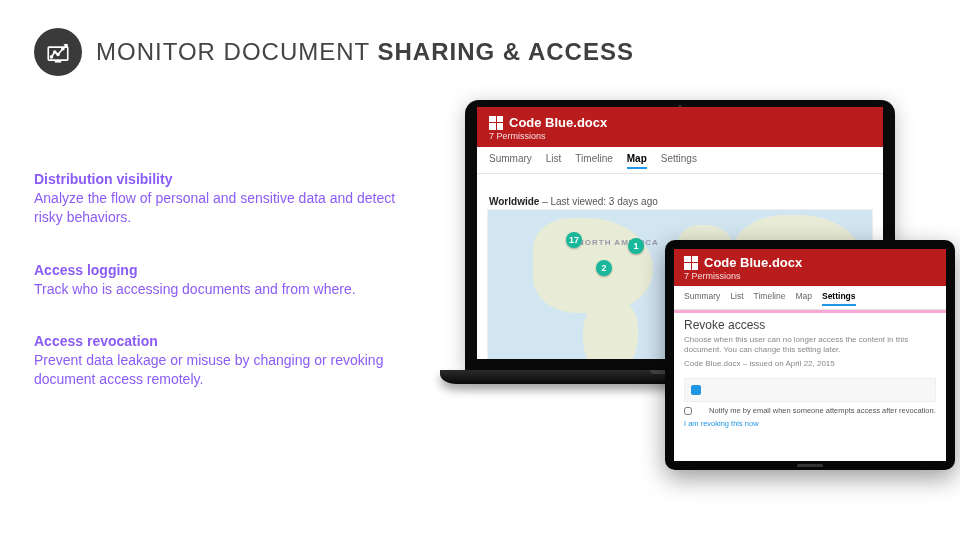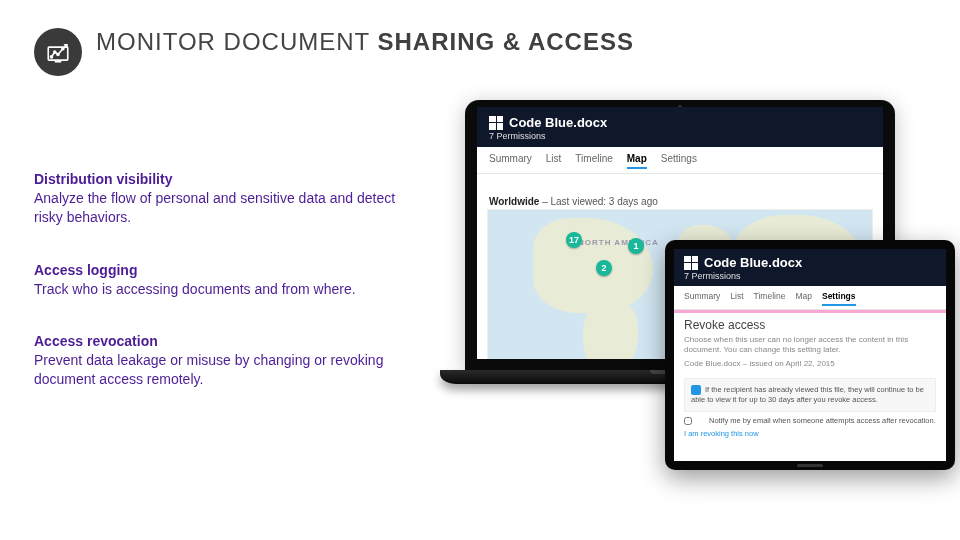--- a/index.html
+++ b/index.html
@@ -1,39 +1,39 @@
 <!DOCTYPE html>
 <html><head>
 <meta charset="utf-8">
 <style>
   * { margin: 0; padding: 0; box-sizing: border-box; }
   body { width: 960px; height: 540px; background: #fff; font-family: "Segoe UI", Arial, sans-serif; position: relative; overflow: hidden; }
   
   
-  .header { display: flex; align-items: flex-start; padding: 28px 0 0 34px; }
+  .header { display: flex; align-items: center; padding: 28px 0 0 34px; }
   .header-icon { width: 48px; height: 48px; border-radius: 50%; background: #3a3a3a; display: flex; align-items: center; justify-content: center; flex-shrink: 0; }
   .header-icon svg { width: 26px; height: 26px; }
   .header-title { font-size: 24px; letter-spacing: 1px; color: #444; margin-left: 14px; font-weight: 400; }
   .header-title .bold { font-weight: 700; color: #404040; }
   
   
   .bullets { position: absolute; left: 34px; top: 170px; width: 370px; }
-  .bullet { margin-bottom: 34px; font-size: 14px; line-height: 1.35; color: #4c1d95; }
+  .bullet { margin-bottom: 34px; font-size: 14px; line-height: 1.35; color: #8b5cf6; }
   .bullet-title { font-weight: 700; display: block; }
   .bullet-body { font-weight: 400; }
   
   
   .laptop { position: absolute; left: 440px; top: 100px; width: 480px; height: 310px; }
   .laptop-lid { width: 430px; height: 270px; background: #0a0a0a; border-radius: 14px 14px 0 0; padding: 7px 12px 0 12px; margin: 0 auto; position: relative; box-shadow: 0 4px 20px rgba(0,0,0,.25); }
   .laptop-cam { position:absolute; top: 5px; left:50%; transform:translateX(-50%); width:4px; height:4px; border-radius:50%; background:#333; }
   .laptop-screen { width: 100%; height: 252px; background: #fff; overflow: hidden; position: relative; }
   .laptop-base { width: 480px; height: 14px; background: linear-gradient(#2a2a2a,#0a0a0a); border-radius: 0 0 16px 16px/0 0 10px 10px; margin: 0 auto; box-shadow: 0 6px 10px rgba(0,0,0,.35); position:relative;}
   .laptop-base::before { content:""; position:absolute; top:0; left:50%; transform:translateX(-50%); width:60px; height:4px; background:#444; border-radius:0 0 5px 5px;}
   
-  .app-header { background: #0f172a; color: #fff; padding: 8px 12px 6px; }
+  .app-header { background: #b91c1c; color: #fff; padding: 8px 12px 6px; }
   .app-logo-row { display:flex; align-items:center; font-size:12px; }
   .app-logo-sq { width:14px; height:14px; margin-right:6px; display:grid; grid-template-columns:1fr 1fr; grid-template-rows:1fr 1fr; gap:1px; }
   .app-logo-sq span { background:#fff; }
   .app-doc { font-size:13px; font-weight:600; }
   .app-sub { font-size:9px; opacity:.85; margin-top:1px;}
   .app-tabs { background:#fff; display:flex; gap:14px; padding:6px 12px 4px; border-bottom:1px solid #e5e5e5; font-size:10px; color:#666; }
   .app-tabs .active { color:#000; font-weight:600; border-bottom:2px solid #2196e5; padding-bottom:3px; }
   .map-caption { font-size:10px; padding:6px 12px 2px; color:#555;margin-top:16px; }
   .map-caption b { color:#222; }
   .map { height:165px; background:#d2e6f2; position:relative; margin:0 10px; border:1px solid #eee; overflow:hidden;}
@@ -166,21 +166,21 @@
       <span>Summary</span>
       <span>List</span>
       <span>Timeline</span>
       <span>Map</span>
       <span class="active">Settings</span>
     </div>
     <div class="rev-heading">Revoke access</div>
     <div class="rev-sub">Choose when this user can no longer access the content in this document. You can change this setting later.</div>
     <div class="rev-sub">Code Blue.docx – issued on April 22, 2015</div>
     <div class="rev-block">
-      <span style="display:inline-block;width:10px;height:10px;background:#2196e5;border-radius:2px;margin-right:4px;vertical-align:middle"></span><span>If the recipient has already viewed this file, they will continue to be able to view it for up to 30 days after you revoke access.</span>
+      <span style="display:inline-block;width:10px;height:10px;background:#2196e5;border-radius:2px;margin-right:4px;vertical-align:middle"></span>
     </div>
     <label class="rev-check">
       <input type="checkbox" style="">
       <span>Notify me by email when someone attempts access after revocation.</span>
     </label>
     <div class="rev-link">I am revoking this now</div>
   </div>
   <div class="tablet-btn"></div>
 </div>
 

